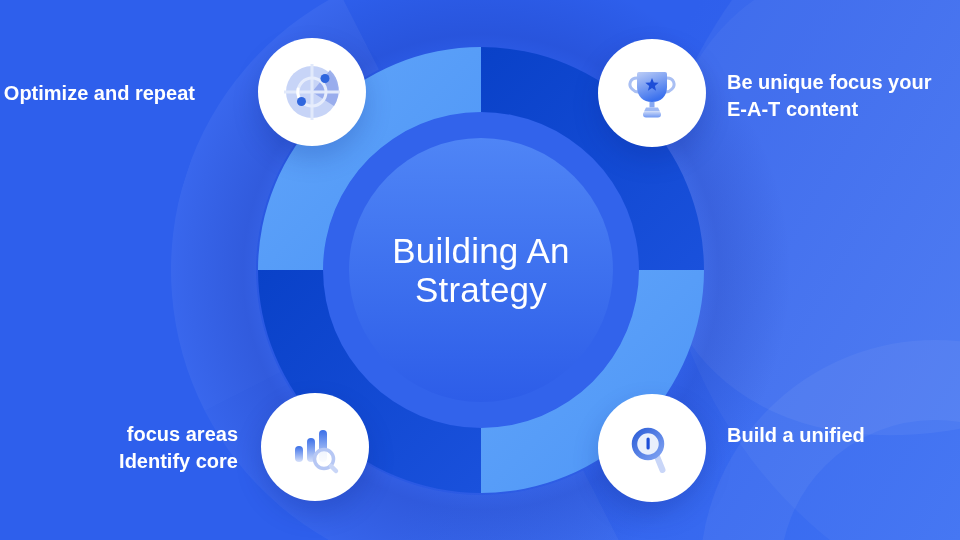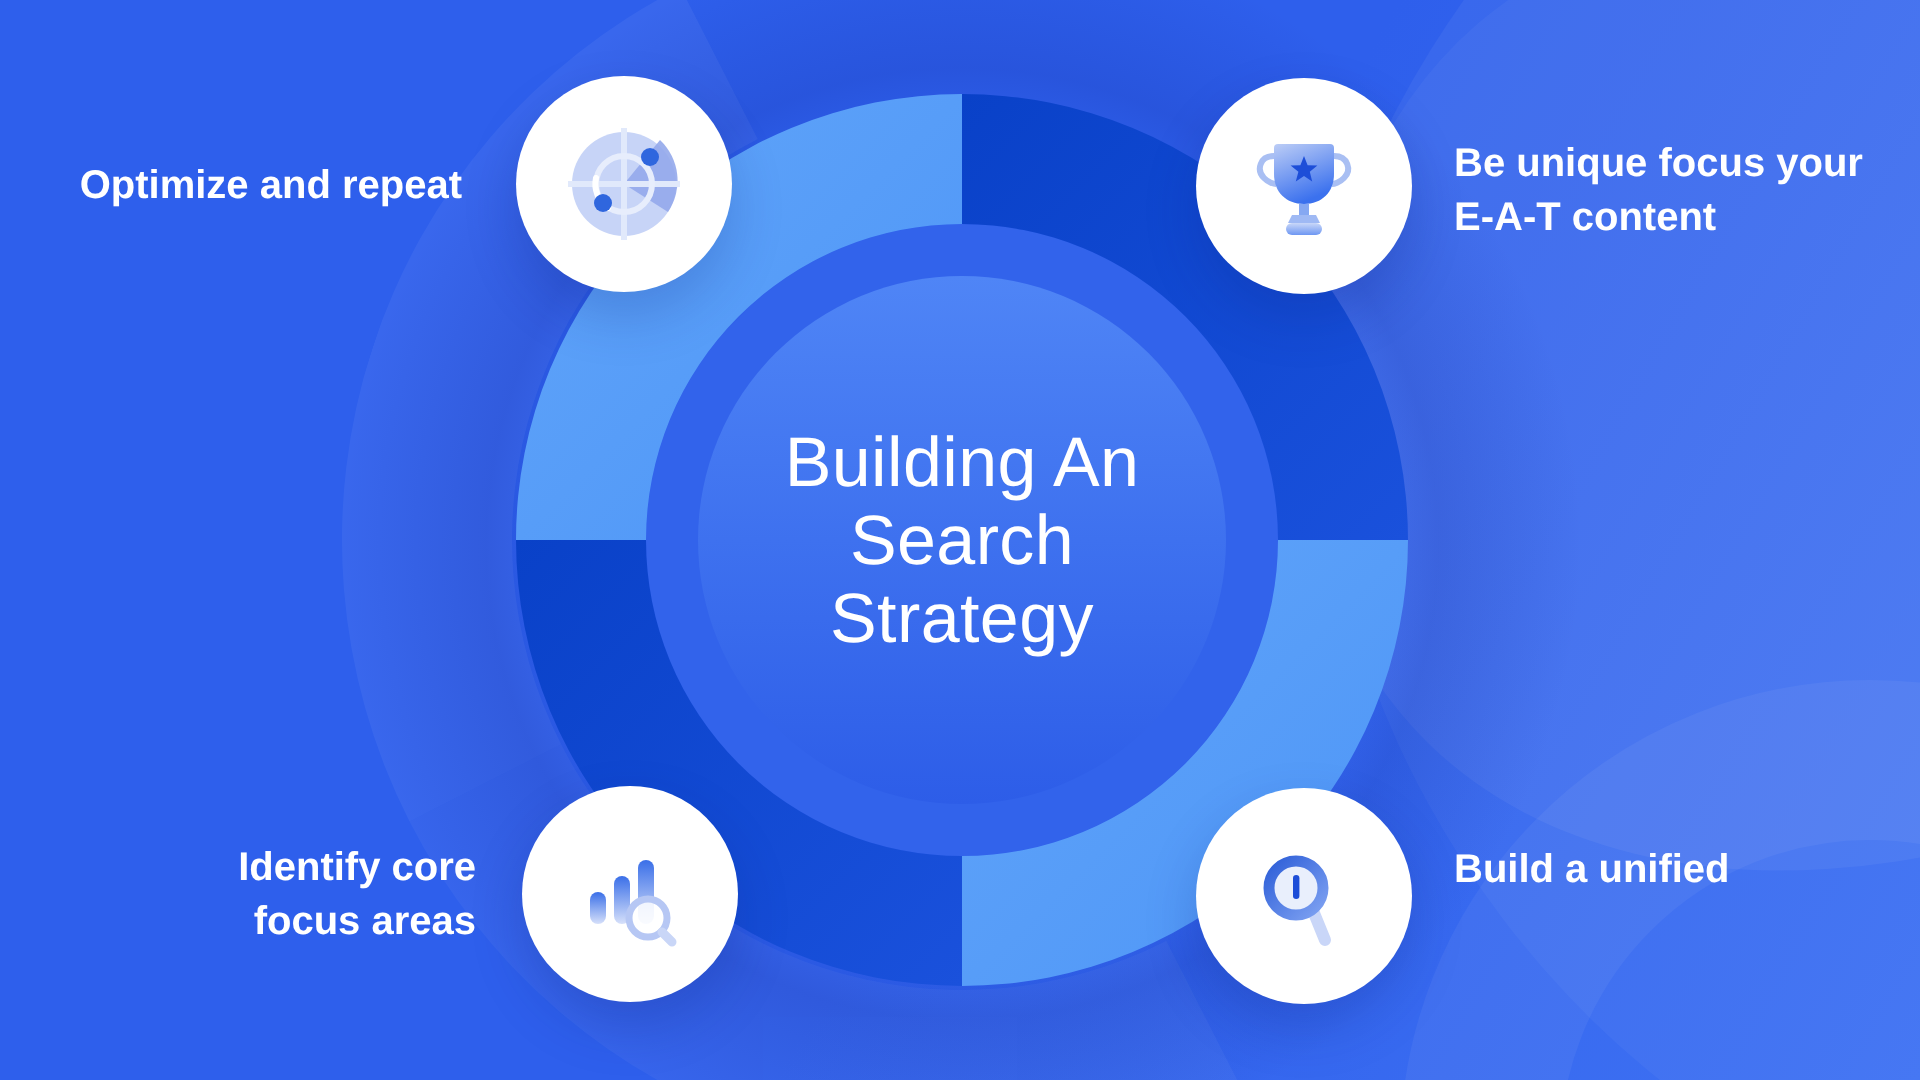--- a/index.html
+++ b/index.html
@@ -32,21 +32,21 @@
   
   .icon-circle{position:absolute;width:108px;height:108px;border-radius:50%;
         background:#fff;display:flex;align-items:center;justify-content:center;
         box-shadow:0 12px 26px rgba(12,38,130,0.22);}
   #circle-tl{left:258px;top:38px;}
   #circle-tr{left:598px;top:39px;}
   #circle-bl{left:261px;top:393px;}
   #circle-br{left:598px;top:394px;}
   
   .node-label{position:absolute;color:#fff;font-weight:700;font-size:20px;line-height:27px;}
-  #label-tl{right:729px;top:80px;text-align:right;white-space:nowrap;}
+  #label-tl{right:765px;top:80px;text-align:right;white-space:nowrap;}
   #label-tr{left:727px;top:69px;text-align:left;white-space:nowrap;}
   #label-bl{right:722px;top:421px;text-align:right;white-space:nowrap;}
   #label-br{left:727px;top:422px;text-align:right;white-space:nowrap;}
   .node-label span{display:block;}
 </style>
 </head>
 <body>
 
 <div id="stage">
 
@@ -74,21 +74,20 @@
     <circle class="ring-hole" cx="481" cy="270" r="158"></circle>
     <path fill="url(#lq)" d="M258 270 A223 223 0 0 1 481 47 L481 112 A158 158 0 0 0 323 270 Z"></path>
     <path fill="url(#dq)" d="M481 47 A223 223 0 0 1 704 270 L639 270 A158 158 0 0 0 481 112 Z"></path>
     <path fill="url(#lq)" d="M704 270 A223 223 0 0 1 481 493 L481 428 A158 158 0 0 0 639 270 Z"></path>
     <path fill="url(#dq)" d="M481 493 A223 223 0 0 1 258 270 L323 270 A158 158 0 0 0 481 428 Z"></path>
     <circle cx="481" cy="270" r="132" fill="url(#cg)"></circle>
   </svg>
 
   <div id="center-title">
     <span>Building An</span>
-    <span>Search</span>
     <span>Strategy</span>
   </div>
 
   <div class="icon-circle" id="circle-tl">
     <svg width="64" height="64" viewBox="0 0 64 64">
       <circle cx="32" cy="32" r="26" fill="#C7D4F7"></circle>
       <path d="M32 32 L50 10 A28 28 0 0 1 54 46 Z" fill="#93A9EB" opacity="0.9"></path>
       <path d="M4 32 H60 M32 4 V60" stroke="#E1E9FB" stroke-width="3" fill="none"></path>
       <circle cx="32" cy="32" r="14" stroke="#E7EDFC" stroke-width="3" fill="none"></circle>
       <path d="M24 44 A14.5 14.5 0 0 1 18 29" stroke="#FFFFFF" stroke-width="3" fill="none" stroke-linecap="round"></path>
@@ -135,22 +134,22 @@
         </linearGradient>
       </defs>
       <rect x="12" y="31" width="8" height="16" rx="4" fill="url(#bgr)"></rect>
       <rect x="24" y="23" width="8" height="24" rx="4" fill="url(#bgr)"></rect>
       <rect x="36" y="15" width="8" height="32" rx="4" fill="url(#bgr)"></rect>
       <circle cx="41" cy="44" r="9.5" fill="rgba(255,255,255,0.85)" stroke="#B6C7F4" stroke-width="3.5"></circle>
       <path d="M48 51 L53 56" stroke="#C9D6F7" stroke-width="4.5" stroke-linecap="round"></path>
     </svg>
   </div>
   <div class="node-label" id="label-bl">
+    <span>focus areas</span>
     <span>Identify core</span>
-    <span>focus areas</span>
   </div>
 
   <div class="icon-circle" id="circle-br">
     <svg width="64" height="64" viewBox="0 0 64 64">
       <defs>
         <linearGradient id="mg" x1="0" y1="0" x2="1" y2="1">
           <stop offset="0" stop-color="#2E5FD8"></stop>
             <stop offset="1" stop-color="#7FA2F2"></stop>
         </linearGradient>
       </defs>

